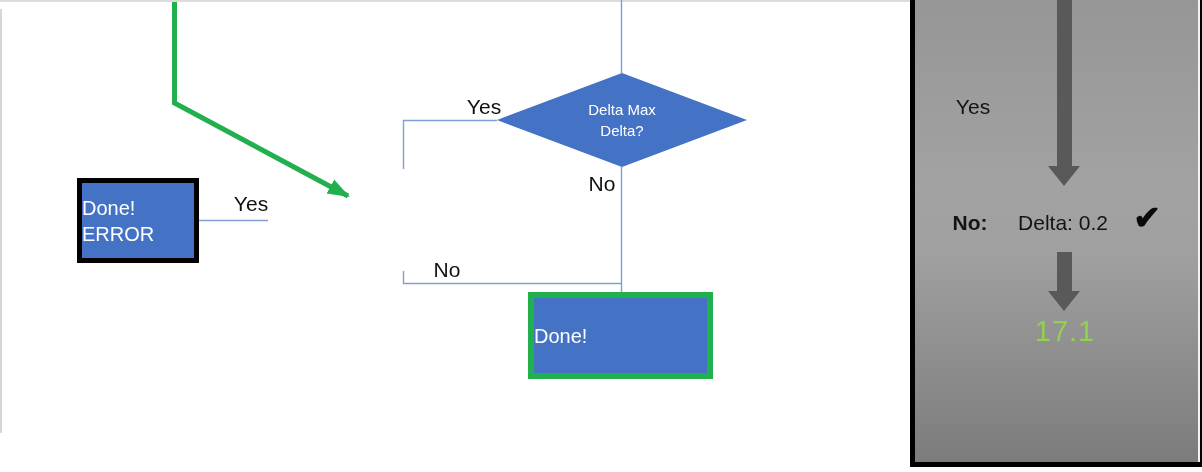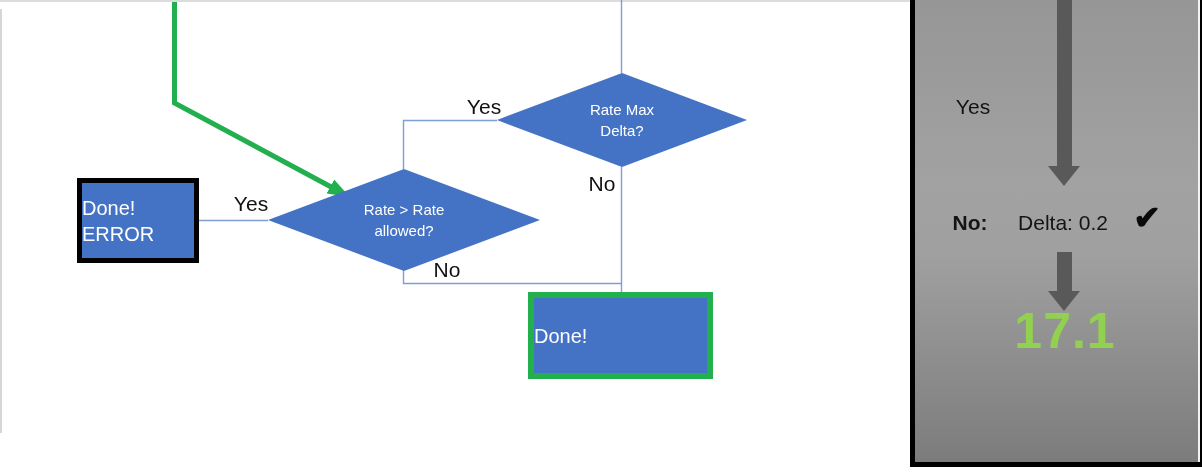--- a/index.html
+++ b/index.html
@@ -37,21 +37,21 @@
   #panel { position:absolute; left:910px; top:0; width:292px; height:467px;
            border-left:5px solid #000; border-right:2px solid #000; border-bottom:5px solid #000;
            background:linear-gradient(180deg,#969696 0%,#a2a2a2 40%,#a0a0a0 55%,#7c7c7c 100%);
            box-shadow:inset -2px 0 0 #f2f2f2; }
   .panel-text { position:absolute; transform:translate(-50%,-50%); color:#141414; font-size:21px; white-space:nowrap; }
   #panel-yes   { left:58px;  top:107px; }
   #panel-no    { left:55px;  top:223px;font-weight:bold; }
   #panel-delta { left:148px; top:223px; }
   #panel-check { left:232px; top:217px; font-size:33px; font-weight:bold; color:#0a0a0a; }
   #panel-result { position:absolute; left:150px; top:331px; transform:translate(-50%,-50%);
-                  color:#92D050; font-size:50px; font-weight:bold; letter-spacing:1px; }
+                  color:#92D050; font-size:29px; font-weight:normal; letter-spacing:1px; }
 
   
   .arrow-shaft { position:absolute; width:15px; background:#595959; }
   .arrow-head  { position:absolute; width:0; height:0;
                  border-left:16px solid transparent; border-right:16px solid transparent;
                  border-top:20px solid #595959; }
   #arrow1-shaft { left:142px; top:0;   height:166px; }
   #arrow1-head  { left:133px; top:166px; }
   #arrow2-shaft { left:142px; top:252px; height:39px; }
   #arrow2-head  { left:133px; top:291px; }
@@ -70,28 +70,24 @@
         <path d="M0,2 L22,10 L0,18 Z" fill="#22AF4E"></path>
       </marker>
     </defs>
 
     <path d="M621.5,0 V73 M497,120.5 H403.5 V169 M403.5,271 V283.5 H621.5 M621.5,167 V292 M199,220.5 H268" fill="none" stroke="#7F9FD4" stroke-width="1.4"></path>
 
     <polyline points="174.5,2 174.5,103 348,196" fill="none" stroke="#22AF4E" stroke-width="5" marker-end="url(#greenArrowHead)"></polyline>
   </svg>
 
   <div class="diamond" id="diamond-check-max">
-    <div>Rate Max</div>
+    <div>Delta Max</div>
     <div>Delta?</div>
   </div>
 
-  <div class="diamond" id="diamond-rate-allowed">
-    <div>Rate &gt; Rate</div>
-    <div>allowed?</div>
-  </div>
 
   <div class="flow-box" id="box-error">
     <div>Done!</div>
     <div>ERROR</div>
   </div>
 
   <div class="flow-box" id="box-done">
     <div>Done!</div>
   </div>
 

